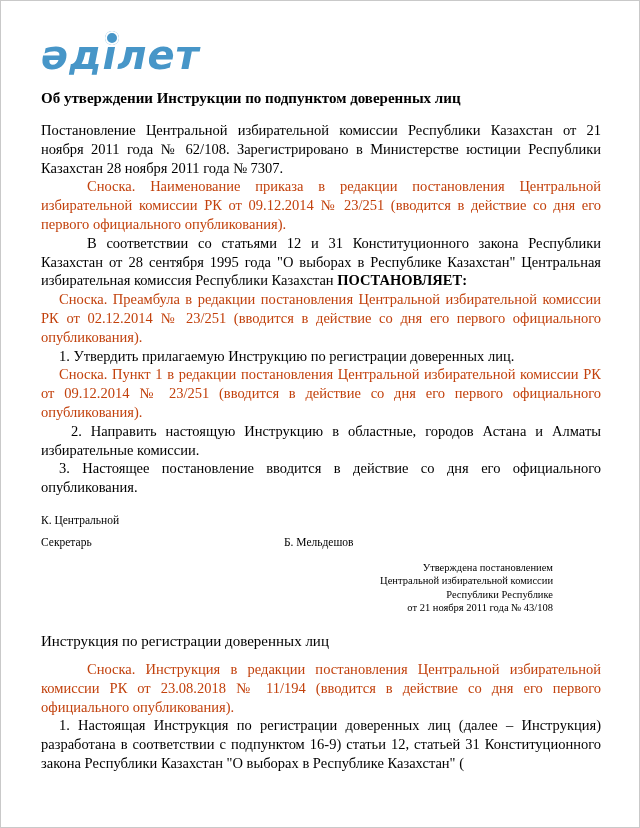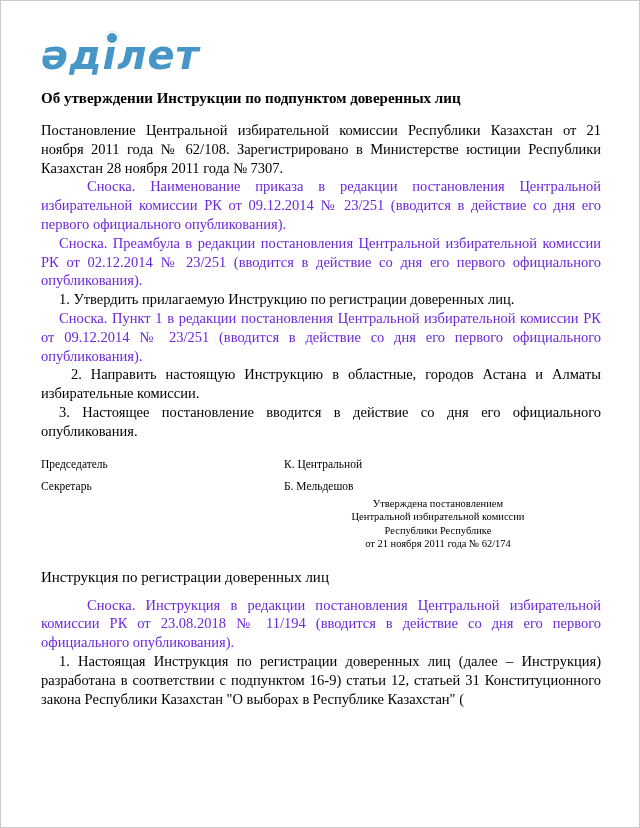--- a/index.html
+++ b/index.html
@@ -45,40 +45,40 @@
     font-size: 15px;
     font-weight: bold;
     line-height: 19px;
     margin-bottom: 13px;
   }
   .p {
     font-size: 14.5px;
     line-height: 18.8px;
     text-align: justify;
   }
-  .red { color: #6d28d9; }
+  .red { color: #c2410c; }
   .ind-lg { text-indent: 46px; }
   .ind-md { text-indent: 30px; }
   .ind-sm { text-indent: 18px; }
   .p b { font-weight: bold; }
   
   .signatures { margin-top: 12px; }
   .sig-row {
     font-size: 11.5px;
     line-height: 22px;
     display: flex;
   }
   .sig-role { width: 243px; }
   
   .approval {
-    margin-top: 0;
+    margin-top: 8px;
     margin-left: auto;
     margin-right: 48px;
     width: 230px;
-    text-align: center;
+    text-align: right;
     font-size: 10.5px;
     line-height: 13.5px;
   }
   
   .section2-title {
     margin-top: 17px;
     font-size: 15px;
     font-weight: normal;
     line-height: 19px;
     margin-bottom: 9px;
@@ -94,47 +94,47 @@
   </div>
 
   <div class="content">
 
     <h1 class="doc-title">Об утверждении Инструкции по подпунктом доверенных лиц</h1>
 
     <p class="p">Постановление Центральной избирательной комиссии Республики Казахстан от 21 ноября 2011 года № 62/108. Зарегистрировано в Министерстве юстиции Республики Казахстан 28 ноября 2011 года № 7307.</p>
 
     <p class="p red ind-lg">Сноска. Наименование приказа в редакции постановления Центральной избирательной комиссии РК от 09.12.2014 № 23/251 (вводится в действие со дня его первого официального опубликования).</p>
 
+    <p class="p ind-lg"><span>В соответствии со статьями 12 и 31 Конституционного закона Республики Казахстан от 28 сентября 1995 года "О выборах в Республике Казахстан" Центральная избирательная комиссия Республики Казахстан </span><b>ПОСТАНОВЛЯЕТ:</b></p>
 
     <p class="p red ind-sm">Сноска. Преамбула в редакции постановления Центральной избирательной комиссии РК от 02.12.2014 № 23/251 (вводится в действие со дня его первого официального опубликования).</p>
 
     <p class="p ind-sm">1. Утвердить прилагаемую Инструкцию по регистрации доверенных лиц.</p>
 
     <p class="p red ind-sm">Сноска. Пункт 1 в редакции постановления Центральной избирательной комиссии РК от 09.12.2014 № 23/251 (вводится в действие со дня его первого официального опубликования).</p>
 
     <p class="p ind-md">2. Направить настоящую Инструкцию в областные, городов Астана и Алматы избирательные комиссии.</p>
 
     <p class="p ind-sm">3. Настоящее постановление вводится в действие со дня его официального опубликования.</p>
 
     <div class="signatures">
       <div class="sig-row">
-        <span class="sig-role">Председатель</span>
         <span class="sig-name">К. Центральной</span>
       </div>
       <div class="sig-row">
         <span class="sig-role">Секретарь</span>
         <span class="sig-name">Б. Мельдешов</span>
       </div>
     </div>
 
     <div class="approval">
       <div>Утверждена постановлением</div>
       <div>Центральной избирательной комиссии</div>
       <div>Республики Республике</div>
-      <div>от 21 ноября 2011 года № 62/174</div>
+      <div>от 21 ноября 2011 года № 43/108</div>
     </div>
 
     <h2 class="section2-title">Инструкция по регистрации доверенных лиц</h2>
 
     <p class="p red ind-lg">Сноска. Инструкция в редакции постановления Центральной избирательной комиссии РК от 23.08.2018 № 11/194 (вводится в действие со дня его первого официального опубликования).</p>
 
     <p class="p ind-sm">1. Настоящая Инструкция по регистрации доверенных лиц (далее – Инструкция) разработана в соответствии с подпунктом 16-9) статьи 12, статьей 31 Конституционного закона Республики Казахстан "О выборах в Республике Казахстан" (</p>
 
   </div>
 </div>

